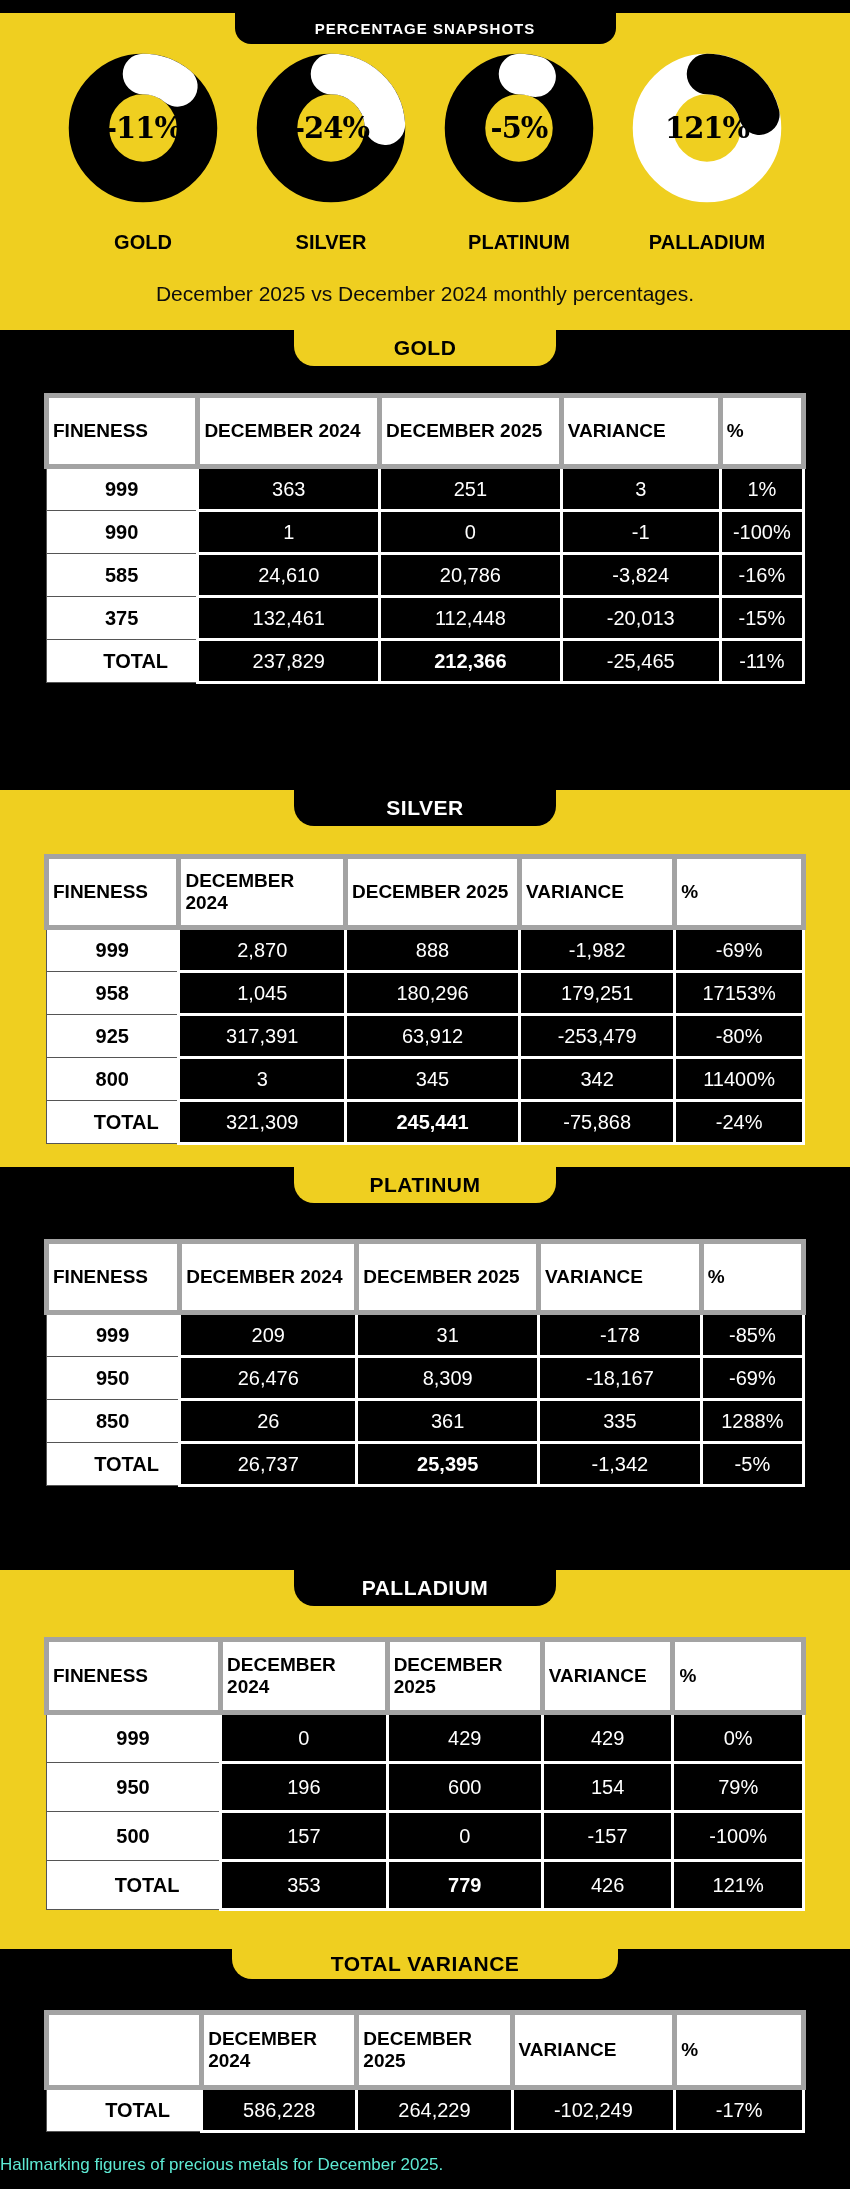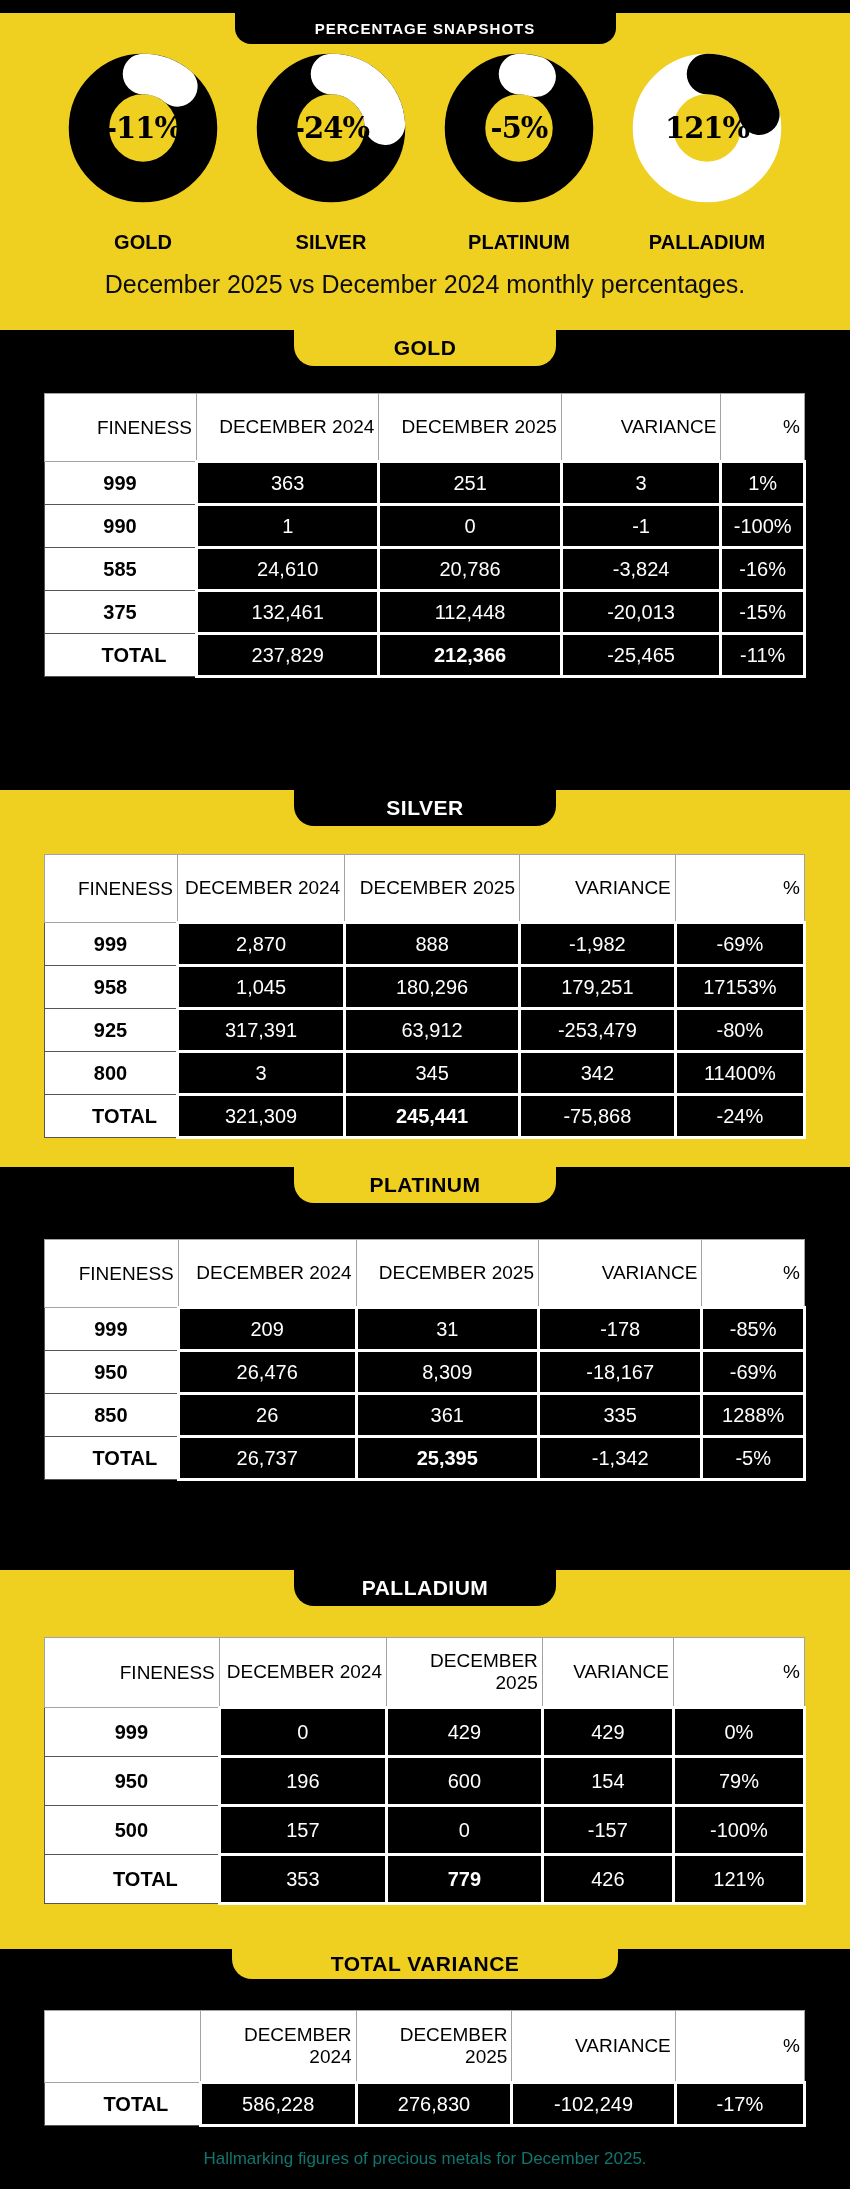--- a/index.html
+++ b/index.html
@@ -28,50 +28,50 @@
   
   .sec-hero{height:330px;}
   .snapshots{display:flex;justify-content:center;gap:38px;margin-top:9px;}
   .snapshot{width:150px;}
   .donut{position:relative;width:150px;height:150px;}
   .donut svg{width:150px;height:150px;display:block;}
   .donut circle{fill:none;stroke-width:27;}
   .donut-value{position:absolute;inset:0;display:flex;align-items:center;justify-content:center;
        font-family:"DejaVu Serif", serif;font-weight:700;font-size:29px;letter-spacing:-1px;color:#000;}
   .donut-label{text-align:center;margin-top:28px;font-size:20px;font-weight:800;color:#000;}
-  .hero-caption{text-align:center;margin-top:16px;font-size:25px;color:#0d0d0d;}
+  .hero-caption{text-align:center;margin-top:28px;font-size:21px;color:#0d0d0d;}
 
   
   .sec-gold{height:460px;}
   .sec-silver{height:377px;}
   .sec-platinum{height:403px;}
   .sec-palladium{height:379px;}
   .sec-totalvar{height:240px;}
 
   
   .twrap{width:762px;margin:0 auto;}
   .m-gold{margin-top:27px;}
   .m-silver{margin-top:28px;}
   .m-platinum{margin-top:36px;}
   .m-palladium{margin-top:31px;}
   .m-totalvar{margin-top:31px;}
   table.datatable{width:100%;border-collapse:collapse;table-layout:fixed;}
-  .datatable th{background:#fff;color:#000;border:1px solid #a3a3a3;
-       font-size:19px;font-weight:400;height:66px;line-height:1.15;padding:0 4px;text-align:right;}
+  .datatable th{background:#fff;color:#000;border:5px solid #a3a3a3;
+       font-size:19px;font-weight:700;height:66px;line-height:1.15;padding:0 4px;text-align:left;}
   .sec-palladium .datatable th{height:68px;}
   .sec-totalvar .datatable th{height:70px;}
   .datatable td{font-size:20px;height:40px;text-align:center;padding:0 4px;}
   .sec-palladium .datatable td{height:46px;}
   .datatable td.fin{background:#fff;color:#000;font-weight:700;border:1px solid #555;}
   .datatable td.val{background:#000;color:#fff;border:3px solid #fff;font-weight:400;}
   .datatable tr.total td.fin{font-weight:800;padding-left:32px;}
   .datatable tr.total td.d25{font-weight:700;}
   .sec-totalvar .datatable tr.total td.d25{font-weight:400;}
 
-  .footer{ text-align:center;margin-top:22px;font-size:17px;color:#0f766e;}
+  .footer{ text-align:left;margin-top:22px;font-size:17px;color:#5eead4;}
 </style>
 </head>
 <body>
 
 <div class="canvas">
 
   <section class="sec yellow sec-hero">
     <div class="strip"></div>
     <div class="tab hero-tab">
       <span>PERCENTAGE SNAPSHOTS</span>
@@ -378,21 +378,21 @@
               <th>DECEMBER 2024</th>
               <th>DECEMBER 2025</th>
               <th>VARIANCE</th>
               <th>%</th>
             </tr>
           </thead>
         <tbody>
             <tr class="total">
               <td class="fin">TOTAL</td>
               <td class="val">586,228</td>
-              <td class="val d25">276,830</td>
+              <td class="val d25">264,229</td>
               <td class="val">-102,249</td>
               <td class="val">-17%</td>
             </tr>
           </tbody>
       </table>
     </div>
     <div class="footer">Hallmarking figures of precious metals for December 2025.</div>
   </section>
 
 </div>

